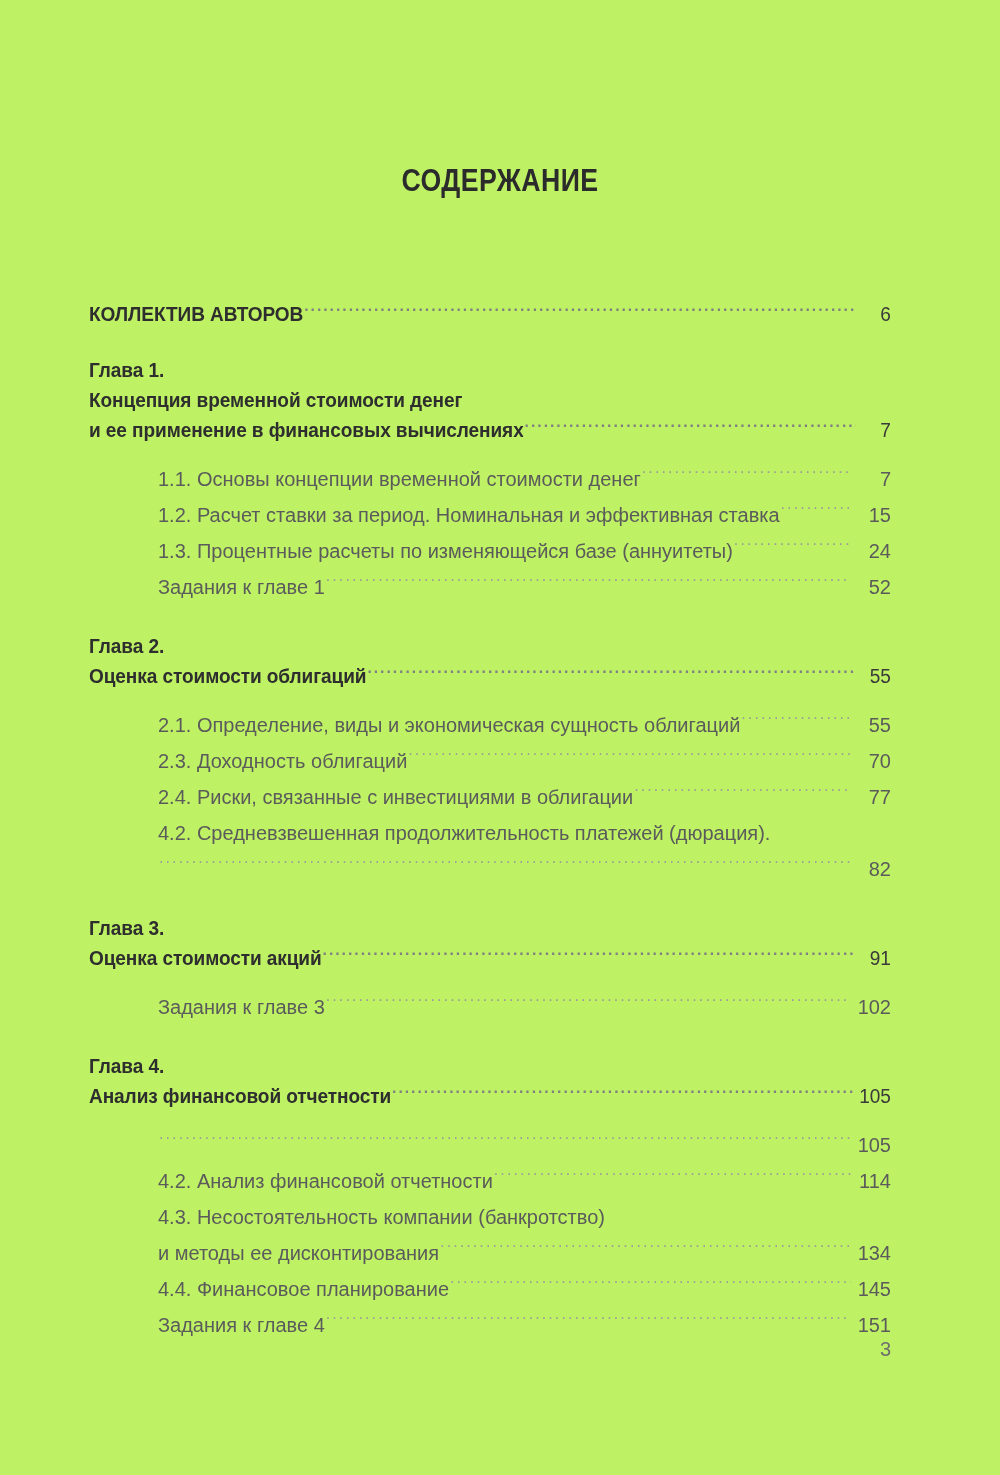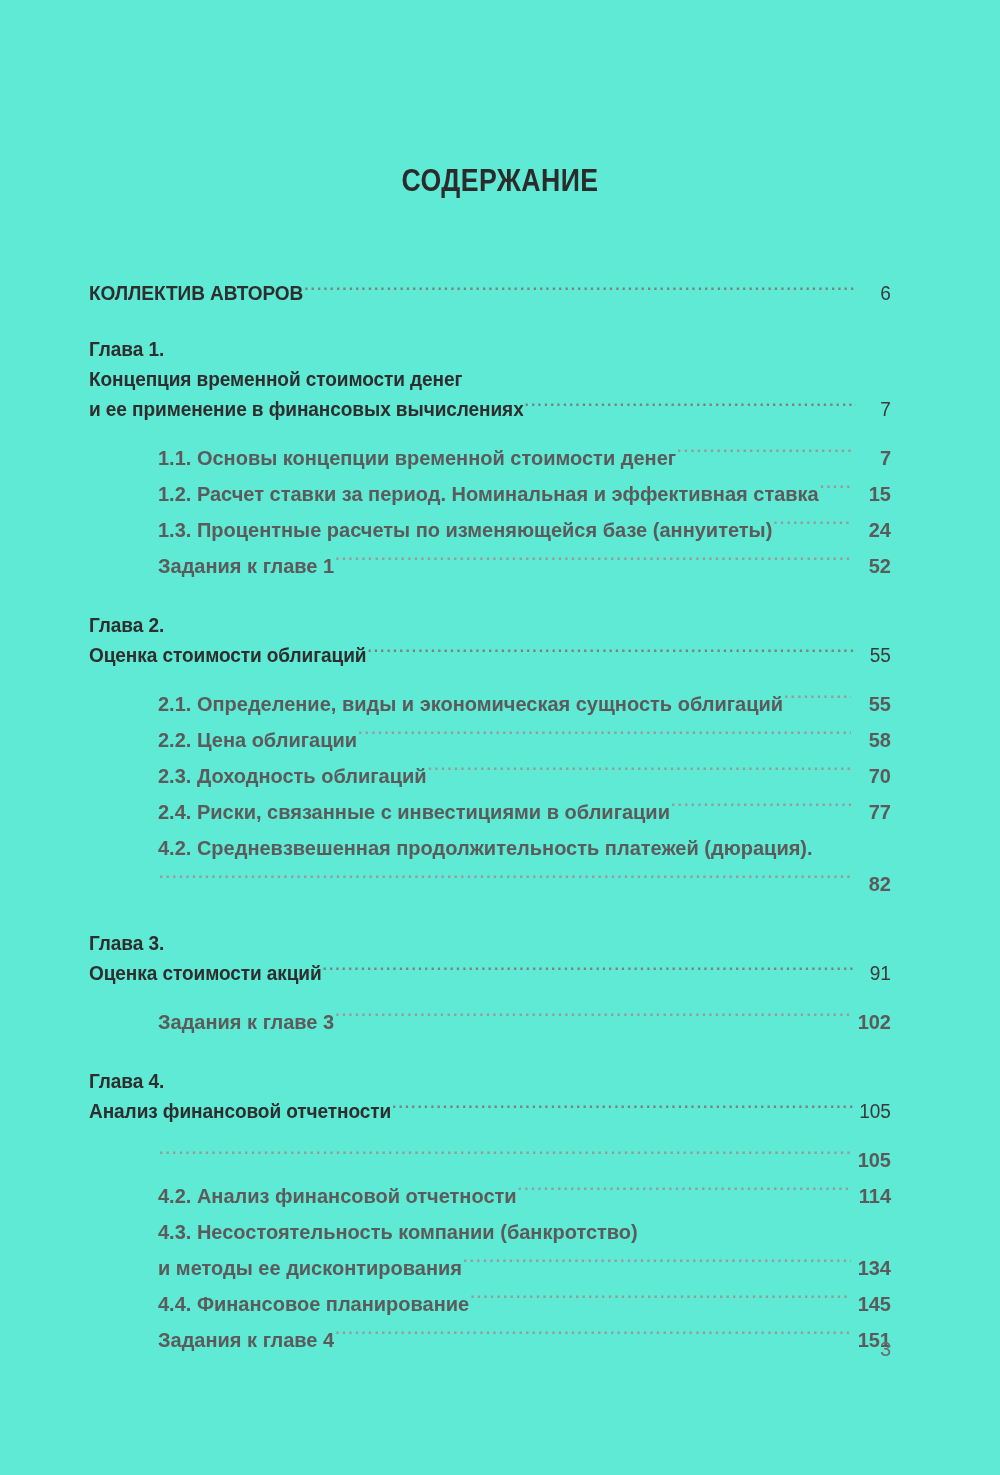--- a/index.html
+++ b/index.html
@@ -12,42 +12,42 @@
     height: 1475px;
     position: relative;
     font-family: "Liberation Sans", "DejaVu Sans", sans-serif;
     -webkit-font-smoothing: antialiased;
     overflow: hidden;
   }
 
   .page {
     position: absolute;
     inset: 0;
-    background: #5eead4;
+    background: #bef264;
   }
 
   
   .toc-title {
     position: absolute;
     top: 163px;
     left: 0;
     width: 1000px;
     text-align: center;
     font-size: 31px;
     font-weight: 700;
     letter-spacing: 0.5px;
     color: #2b2b2b;
     transform: scaleX(0.86);
     transform-origin: center top;
   }
 
   
   .toc {
     position: absolute;
-    top: 278px;
+    top: 299px;
     left: 89px;
     width: 802px;
   }
 
   .entry {
     display: block;
     width: 100%;
   }
 
   
@@ -102,21 +102,21 @@
     transform: scaleX(0.93);
     transform-origin: left top;
     width: 107.5%;
   }
   .lvl-top .leader::after { color: #808080; font-size: 17px; }
   .lvl-top .pg { font-weight: 400; color: #3a3a3a; min-width: 34px; }
 
   
   .lvl-sub {
     font-size: 20px;
-    font-weight: 700;
+    font-weight: 400;
     color: #5b5b5b;
     line-height: 36px;
     margin-left: 69px;
     width: calc(100% - 69px);
   }
   .lvl-sub .leader::after { color: #9a9a9a; font-size: 16px; }
   .lvl-sub .pg { color: #5b5b5b; min-width: 36px; }
 
   
   .gap-lg  { height: 26px; }
@@ -199,27 +199,20 @@
       <div class="gap-md"></div>
       <div class="entry lvl-sub">
         <div class="line">
           <span class="txt">2.1. Определение, виды и экономическая сущность облигаций</span>
           <span class="leader"></span>
           <span class="pg">55</span>
         </div>
       </div>
       <div class="entry lvl-sub">
         <div class="line">
-          <span class="txt">2.2. Цена облигации</span>
-          <span class="leader"></span>
-          <span class="pg">58</span>
-        </div>
-      </div>
-      <div class="entry lvl-sub">
-        <div class="line">
           <span class="txt">2.3. Доходность облигаций</span>
           <span class="leader"></span>
           <span class="pg">70</span>
         </div>
       </div>
       <div class="entry lvl-sub">
         <div class="line">
           <span class="txt">2.4. Риски, связанные с инвестициями в облигации</span>
           <span class="leader"></span>
           <span class="pg">77</span>

